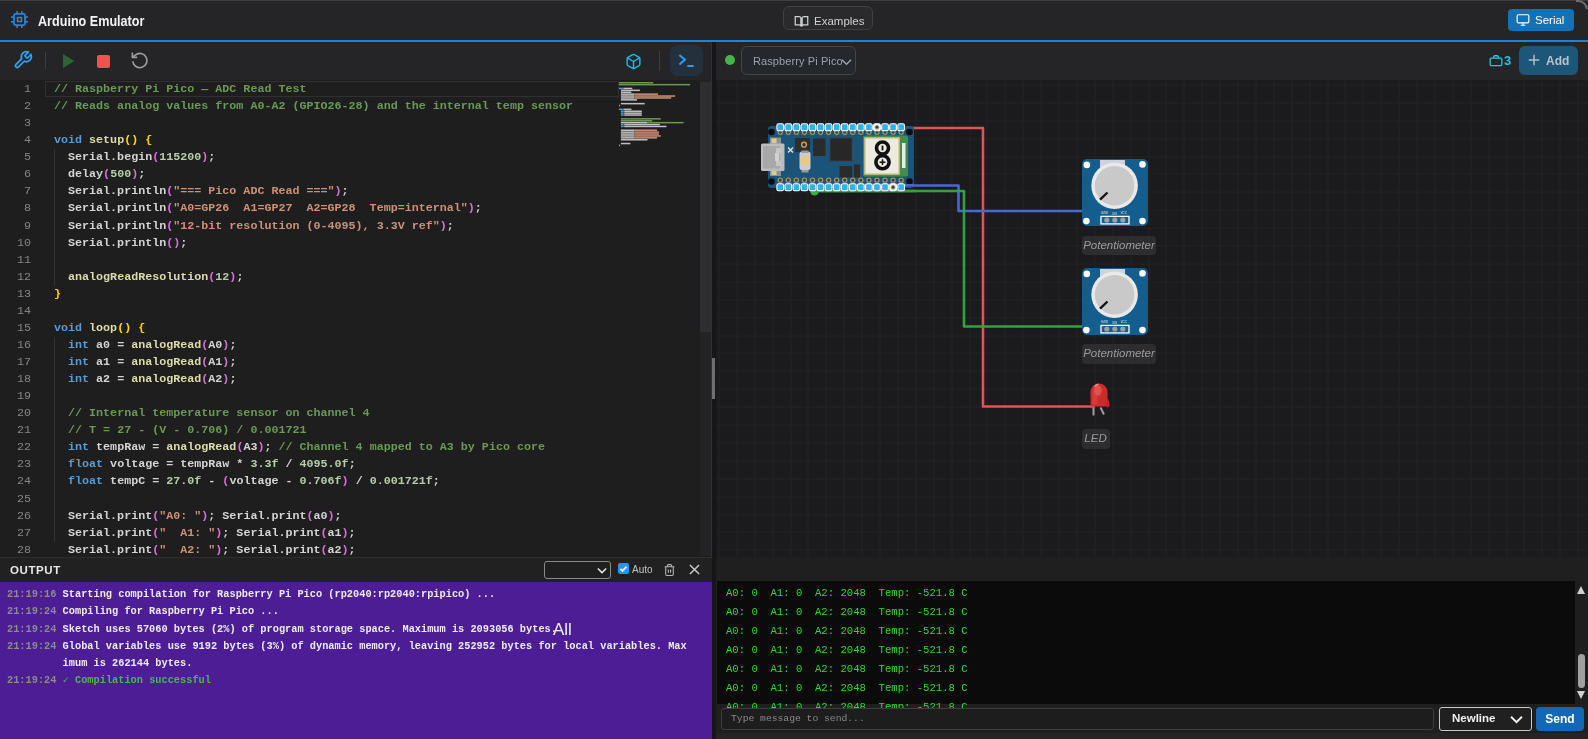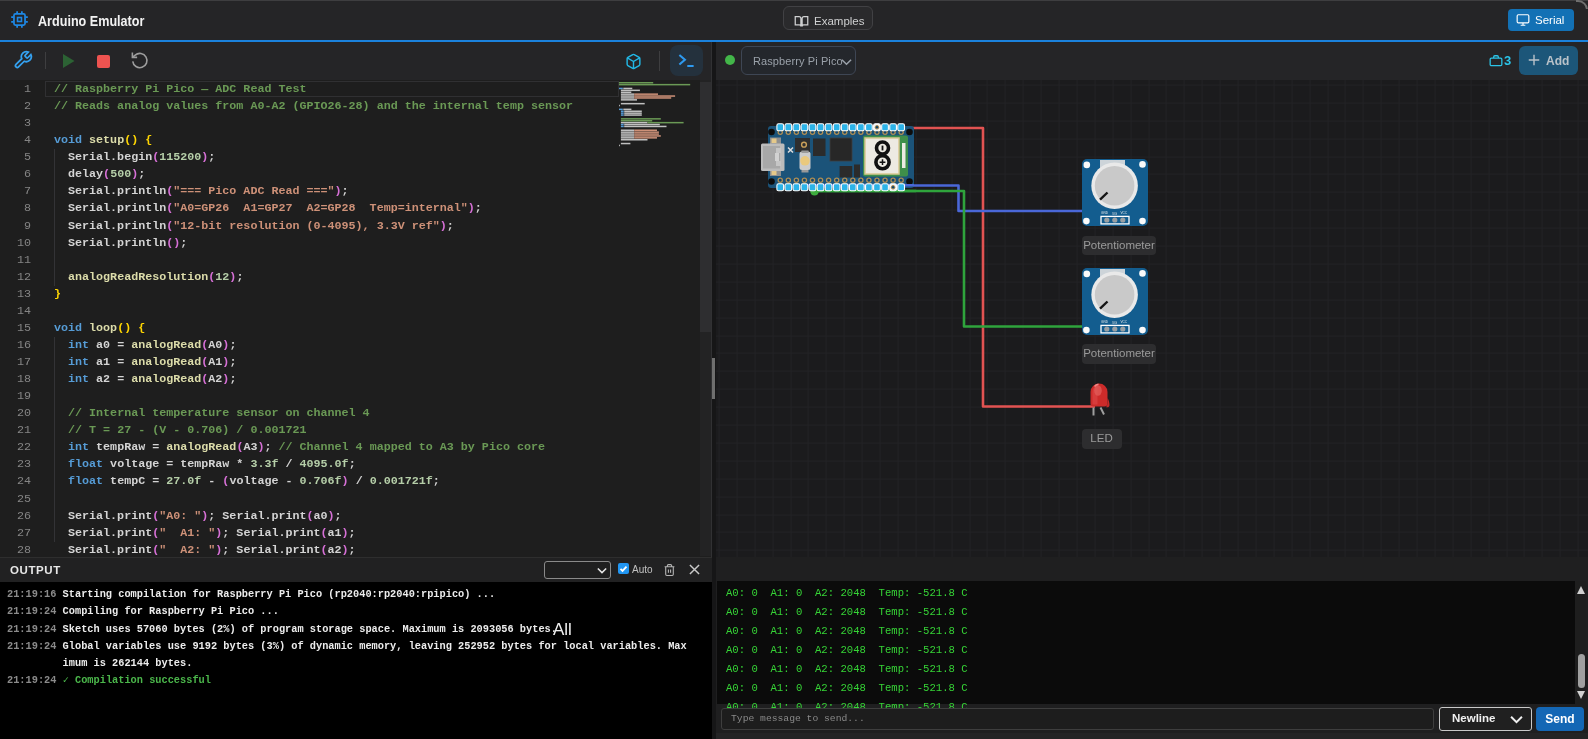--- a/index.html
+++ b/index.html
@@ -32,32 +32,32 @@
   #editor { position:absolute; left:0; top:80px; width:712px; height:476px; background:#1e1e1e; overflow:hidden; }
   #gutter { position:absolute; left:0; top:1px; width:31px; text-align:right;
     font-family:"Liberation Mono", monospace; font-size:11.7px; line-height:17.07px; color:#858585; }
   #code { position:absolute; left:54px; top:1px; font-family:"Liberation Mono", monospace;
     font-size:11.7px; line-height:17.07px; font-weight:bold; color:#d4d4d4; white-space:pre; }
   #curline { position:absolute; left:45px; top:1px; width:574px; height:16px; border:1px solid #303032; }
   .guide { position:absolute; width:1px; background:#333336; left:54px; }
   .c-com { color:#6a9955; } .c-kw { color:#569cd6; } .c-fn { color:#dcdcaa; }
   .c-str { color:#ce9178; } .c-num { color:#b5cea8; } .c-b0 { color:#ffd602; } .c-b1 { color:#d670d6; }
   
-  #canvas { position:absolute; left:716px; top:80px; width:872px; height:477px; background:#1b1b1d; overflow:hidden; }
+  #canvas { position:absolute; left:716px; top:80px; width:872px; height:477px; background:#1b1b1d; overflow:hidden;font-style:italic; }
   #grid { position:absolute; left:0; top:0; width:100%; height:100%;
     background-image:repeating-linear-gradient(to right, #222225 0 1px, transparent 1px 17.9px),
                      repeating-linear-gradient(to bottom, #222225 0 1px, transparent 1px 17.9px);
     background-position:2.6px 4.6px; }
   .plabel { position:absolute; background:#2d2d2f; border-radius:4px; color:#9b9b9b;
     font-size:11.5px; text-align:center; line-height:19.5px; height:19.5px; }
   
   #gapline { position:absolute; left:711px; top:42px; width:1px; height:697px; background:#313133; }
   #gap { position:absolute; left:712px; top:42px; width:4px; height:697px; background:#161617; }
   
-  #output { position:absolute; left:0; top:557px; width:712px; height:182px; background:#000000; }
+  #output { position:absolute; left:0; top:557px; width:712px; height:182px; background:#4c1d95; }
   #ohdr { position:absolute; left:0; top:0; width:712px; height:25px; background:#212122; border-top:1px solid #2e2e2e; }
   #ohdr b { position:absolute; left:10px; top:6px; font-size:11.5px; letter-spacing:0.6px; color:#e8e8e8; }
   #osel { position:absolute; left:544px; top:3px; width:67px; height:18px; background:#1f1f1f;
     border:1px solid #8a8a8a; border-radius:3px; }
   #osel span { position:absolute; left:8px; top:10px; font-size:17px; color:#f0f0f0;margin-top:48px; }
   #olog { position:absolute; left:7px; top:29px; font-family:"Liberation Mono", monospace;
     font-size:10.3px; line-height:17.3px; font-weight:bold; color:#ececec; white-space:pre; }
   .ts { color:#8b8b8b; font-weight:bold;text-align:center; }
   .ok { color:#4bb74b; }
   
@@ -388,21 +388,21 @@
 <path d="M7.5 29.5v8" stroke="#9e9e9e" stroke-width="2"></path>
 <path d="M14.5 29.5l3.5 7" stroke="#9e9e9e" stroke-width="2"></path>
 <path d="M4.5 14a8.5 8.5 0 0 1 17 0v11.5a3 3 0 0 1-3 3h-11a3 3 0 0 1-3-3z" fill="#cc2b2a"></path>
 <path d="M21.5 20v5.5a6 6 0 0 1-1.5 3.7c2 .5 3.5-.4 3.5-2.2 0-2.3-.8-5.3-2-7z" fill="#c32a29"></path>
 <path d="M6.5 14a7 7 0 0 1 5-6.7v19.2h-5z" fill="#d8403f" opacity="0.85"></path>
 <ellipse cx="12" cy="12.5" rx="3.8" ry="5.2" fill="#e05a58" opacity="0.8"></ellipse>
 <path d="M8.5 8.5a6.5 6.5 0 0 1 4-2.2" stroke="#f08886" stroke-width="1.5" fill="none"></path>
 </svg>
   <div class="plabel" style="left:366px;top:155.5px;width:74px">Potentiometer</div>
   <div class="plabel" style="left:366px;top:264px;width:74px">Potentiometer</div>
-  <div class="plabel" style="left:365.5px;top:349px;width:40px">LED</div>
+  <div class="plabel" style="left:365.5px;top:349px;width:28px">LED</div>
   </div>
 
 <div id="gapline"></div>
 <div id="gap"></div>
 <div class="abs" style="left:712px;top:358px;width:2.5px;height:41px;background:#6f6f6f;z-index:5"></div>
 
 <div id="output">
   <div id="ohdr">
     <b>OUTPUT</b>
     <div id="osel">

